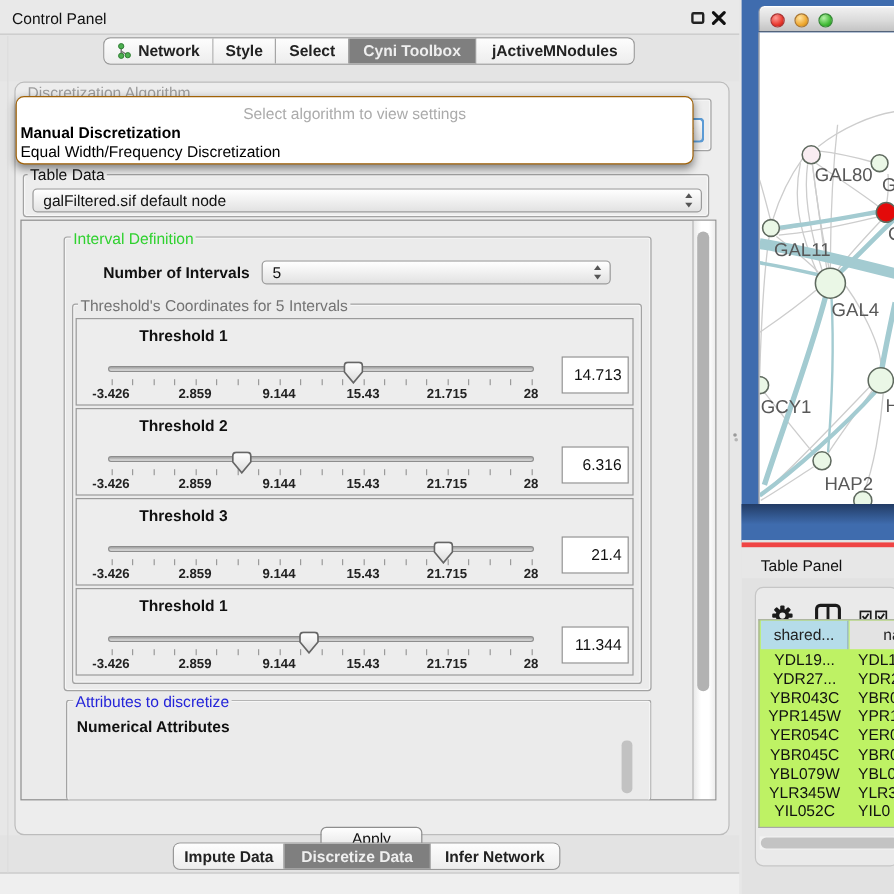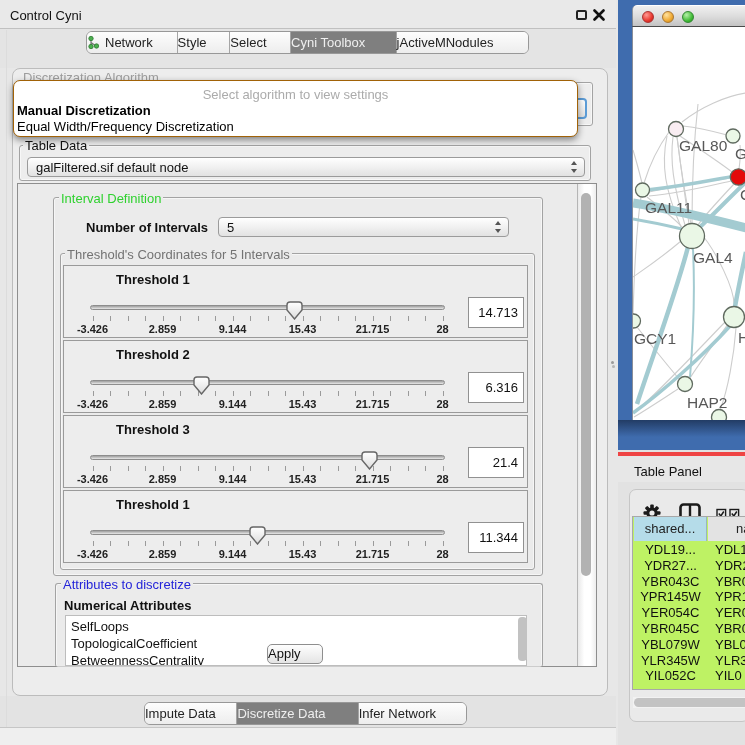--- a/index.html
+++ b/index.html
@@ -9,21 +9,21 @@
 
 
 #left { left:0; top:0; width:618px; height:745px; background:#e7e7e7; }
 #titlebar { left:0; top:0; width:616px; height:29px; background:#e9e9e9; border-bottom:1px solid #c0c0c0; }
 #titlebar .t { position:absolute; left:10px; top:8px; font-size:13px; color:#111; }
 #floatico { left:576px; top:10px; width:11px; height:10px; border:2px solid #222; border-radius:2px; }
 #closeico { left:593px; top:8px; width:14px; height:14px; font-size:14px; font-weight:bold; color:#111; }
 
 
 .tabstrip { height:23px; display:flex; border:1px solid #989898; border-radius:6px; overflow:hidden; background:#f3f3f3; }
-.tabstrip .tab { height:100%; display:flex; align-items:center; justify-content:flex-start; font-size:13px; color:#222; background:linear-gradient(#fdfdfd,#ededed); border-right:1px solid #a5a5a5; }
+.tabstrip .tab { height:100%; display:flex; align-items:center; justify-content:center; font-size:13px; color:#222; background:linear-gradient(#fdfdfd,#ededed); border-right:1px solid #a5a5a5;font-weight:bold; }
 .tabstrip .tab:last-child { border-right:none; }
 .tabstrip .sel { background:#7f7f7f; color:#efefef; }
 #toptabs { left:86px; top:31px; width:443px; z-index:5; }
 #bottabs { left:144px; top:702px; width:323px; z-index:5; }
 
 
 #content { left:12px; top:68px; width:596px; height:628px; background:#ededed; border:1px solid #bcbcbc; border-radius:8px; }
 
 .grp { position:absolute; border:1px solid #a3a3a3; border-radius:3px; box-shadow:inset 0 0 0 1px rgba(255,255,255,.55); }
 .grplabel { position:absolute; font-size:13px; background:#ededed; padding:0 2px; white-space:nowrap; }
@@ -36,21 +36,21 @@
 
 
 .thp { position:absolute; left:63px; width:465px; height:73px; background:#ededed; border:1px solid #9a9a9a; }
 .thp .ttl { position:absolute; left:6px; top:6px; font-size:13px; font-weight:bold; color:#111;margin-left:46px; }
 .thp .track { position:absolute; left:26px; top:39px; width:355px; height:5px; border-radius:3px; background:linear-gradient(#9e9e9e,#e8e8e8); border:1px solid #8d8d8d; }
 .thp .thumb { position:absolute; top:35px; width:17px; height:19px; }
 .thp .tick { position:absolute; top:50px; width:1px; height:5px; background:#9a9a9a; }
 .thp .lab { position:absolute; top:57px; width:50px; margin-left:-25px; text-align:center; font-size:11px; font-weight:bold; color:#222; }
 .thp .val { position:absolute; left:404px; top:31px; width:56px; height:31px; background:#fff; border:1px solid #919191; font-size:13px; color:#111; text-align:right; line-height:29px; padding-right:5px; }
 
-#applybtn { left:267px; top:644px; width:56px; height:20px; background:linear-gradient(#fefefe,#e4e4e4); border:1px solid #8e8e8e; border-radius:5px; font-size:13px; color:#111; line-height:18px; }
+#applybtn { left:267px; top:689px; width:85px; height:20px; background:linear-gradient(#fefefe,#e4e4e4); border:1px solid #8e8e8e; border-radius:5px; font-size:13px; color:#111; text-align:center; line-height:18px; }
 
 
 #popup { left:13px; top:80px; width:565px; height:57px; background:#fff; border:1px solid #a16207; border-radius:7px; box-shadow:0 3px 7px rgba(0,0,0,.45); }
 #popup .ph { position:absolute; left:0; right:0; top:6px; text-align:center; color:#ababab; font-size:13px; }
 #popup .i1 { position:absolute; left:3px; top:22px; font-size:13px; font-weight:bold; color:#000; }
 #popup .i2 { position:absolute; left:3px; top:38px; font-size:13px; color:#000; }
 
 
 #rightblue { left:618px; top:0; width:127px; height:452px; background:#3f6cae; }
 #netwin { left:632px; top:5px; width:113px; height:415px; }
@@ -72,21 +72,21 @@
 #hscroll { left:633px; top:697px; width:112px; height:11px; background:#f2f2f2; }
 #hscroll .th { position:absolute; left:1px; top:1px; width:115px; height:9px; background:#c3c3c3; border-radius:5px; }
 
 svg text { font-family:"Liberation Sans", sans-serif; }
 </style>
 </head>
 <body>
 
 <div class="abs" id="left">
   <div class="abs" id="titlebar">
-      <span class="t">Control Cyni</span>
+      <span class="t">Control Panel</span>
     </div>
   <div class="abs" id="floatico"></div>
   <div class="abs" id="closeico"><svg width="12" height="12" viewBox="0 0 12 12">
         <path d="M1.5 1.5 L10.5 10.5 M10.5 1.5 L1.5 10.5" stroke="#111" stroke-width="2.6" stroke-linecap="round"></path>
       </svg></div>
 
   <div class="abs tabstrip" id="toptabs">
     <div class="tab" style="width:91px;">
       <svg width="14" height="15" viewBox="0 0 14 15" style="margin-right:4px;">
         <path d="M4 3.5 V11.5 M4 7.5 L9 11" stroke="#777" stroke-width="1.2" fill="none"></path>
@@ -297,23 +297,20 @@
             </linearGradient>
           </defs>
         </svg>
         <div class="val">11.344</div>
       </div>
     </div>
 
   <div class="grp" style="left:55px; top:583px; width:488px; height:84px; border-bottom:none;"></div>
   <div class="grplabel" style="left:61px; top:577px; color:#2424d9; background:#ebebeb;">Attributes to discretize</div>
   <div class="abs" style="left:64px; top:598px; font-size:13px; font-weight:bold; color:#111;">Numerical Attributes</div>
-  <div class="abs" style="left:65px; top:615px; width:462px; height:51px; background:#fff; border:1px solid #bdbdbd; overflow:hidden;">
-    <div style="position:absolute; left:5px; top:2px; font-size:13px; color:#111; line-height:17px;">SelfLoops<br>TopologicalCoefficient<br>BetweennessCentrality</div>
-  </div>
   <div class="abs" style="left:518px; top:617px; width:9px; height:44px; background:#c2c2c2; border-radius:4px;"></div>
 
   <div class="abs" id="applybtn">Apply</div>
 
   <div class="abs tabstrip" id="bottabs">
     <div class="tab" style="width:93px;">Impute Data</div>
     <div class="tab sel" style="width:122px;">Discretize Data</div>
     <div class="tab" style="width:108px;">Infer Network</div>
   </div>
   <div class="abs" style="left:0; top:727px; width:616px; height:1px; background:#c6c6c6;"></div>

